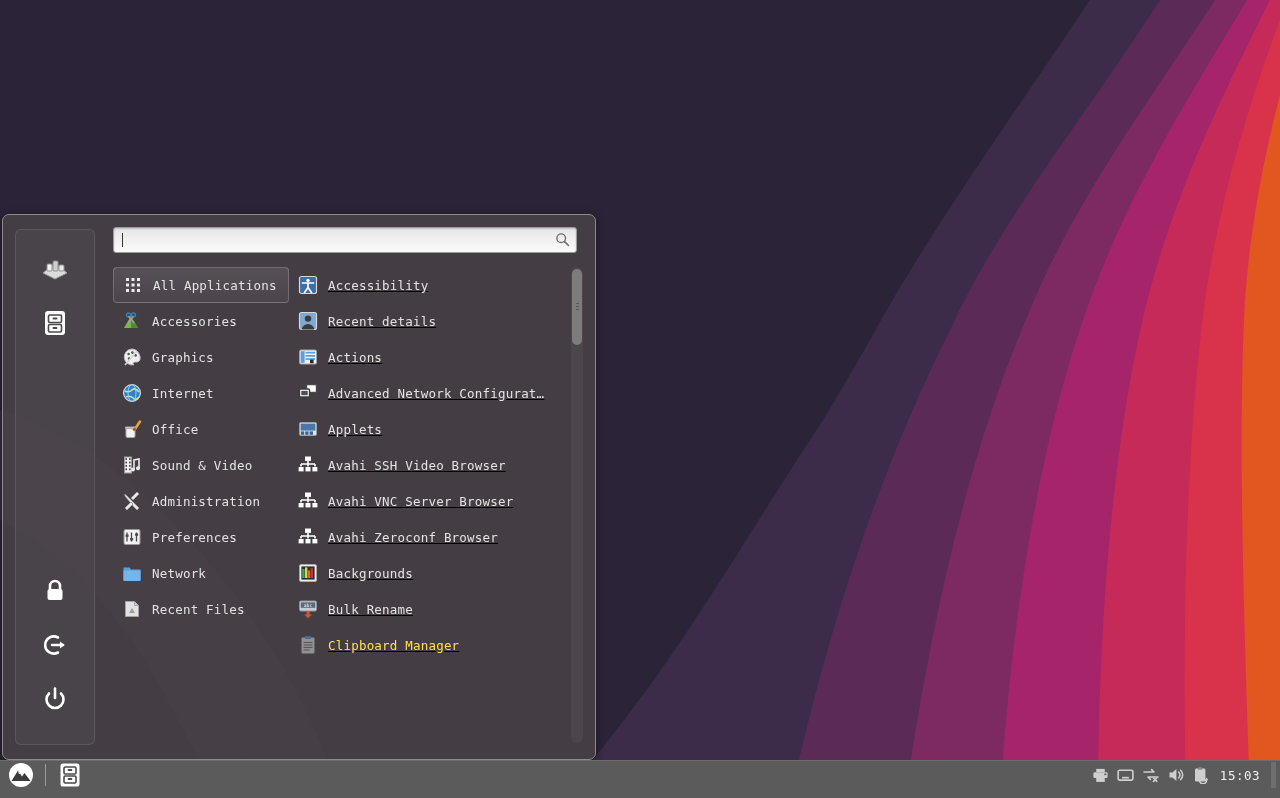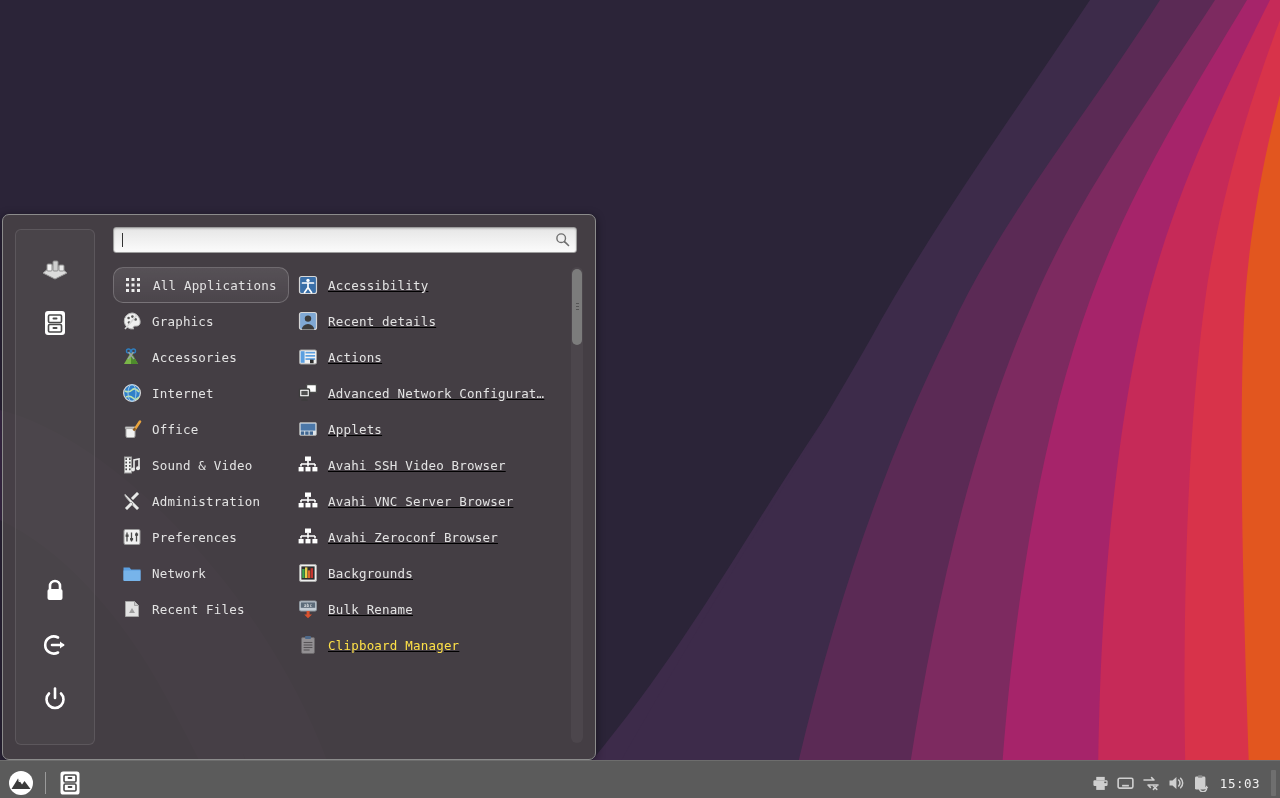--- a/index.html
+++ b/index.html
@@ -8,21 +8,21 @@
     font-family:"DejaVu Sans Mono","Liberation Mono",monospace;
     background:#2b2338;
   }
 
   
   #wallpaper{position:absolute;inset:0;width:1280px;height:798px;}
 
   
   #taskbar{
     position:absolute;left:0;bottom:0;width:1280px;height:38px;
-    background:#5b5b5b;display:flex;align-items:flex-end;
+    background:#5b5b5b;display:flex;align-items:flex-start;
     box-shadow:inset 0 1px 0 #6d6d6d;
   }
   .tb-left{display:flex;align-items:center;padding-left:6px;gap:2px;}
   .tb-btn{width:30px;height:30px;display:flex;align-items:center;justify-content:center;border-radius:3px;}
   .tb-sep{width:1px;height:22px;background:#9a9a9a;margin:0 7px;}
   .tb-right{margin-left:auto;display:flex;align-items:center;padding-right:4px;gap:1px;}
   .tray-ico{width:24px;height:30px;display:flex;align-items:center;justify-content:center;}
   #clock{color:#f2f2f2;font-size:12.5px;letter-spacing:.5px;padding:0 6px;font-family:"DejaVu Sans Mono",monospace;}
   .tray-handle{width:5px;height:26px;background:#6f6f6f;border-radius:1px;margin-left:4px;}
 
@@ -59,21 +59,21 @@
   #search-text{font-size:12px;color:#222;font-family:"DejaVu Sans Mono",monospace;}
   #caret{display:inline-block;width:1px;height:14px;background:#333;}
   #search-icon{position:absolute;right:7px;top:5px;}
 
   #cols{display:flex;flex:1;min-height:0;}
   #cat-col{width:176px;padding-top:2px;}
   #app-col{flex:1;position:relative;padding-top:2px;overflow:hidden;text-decoration:underline;}
 
   .row{
     display:flex;align-items:center;height:36px;
-    padding-left:8px;border-radius:10px;cursor:default;
+    padding-left:8px;border-radius:4px;cursor:default;
   }
   .row .ico{width:22px;height:22px;margin-right:9px;display:flex;align-items:center;justify-content:center;flex:0 0 22px;}
   .row .lbl{
     font-size:12.5px;color:#e3e3e3;white-space:nowrap;
     font-family:"DejaVu Sans Mono","Liberation Mono",monospace;
     letter-spacing:.2px;
   }
   .row.selected{
     background:linear-gradient(rgba(255,255,255,.10),rgba(255,255,255,.04));
     border:1px solid rgba(255,255,255,.20);height:34px;
@@ -201,42 +201,42 @@
                   <rect x="11" y="11" width="3" height="3"></rect>
               </g>
             </svg>
           </span>
           <span class="lbl">All Applications</span>
         </div>
 
         <div class="row">
           <span class="ico">
             <svg width="20" height="20" viewBox="0 0 20 20">
+              <path d="M2 17 L9 5 L16 17 Z" fill="#7ab648"></path>
+              <path d="M9 5 L16 17 L9 17 Z" fill="#4e8c2c"></path>
+              <circle cx="6.5" cy="4" r="2" fill="none" stroke="#2f7fc1" stroke-width="1.4"></circle>
+              <circle cx="11.5" cy="4" r="2" fill="none" stroke="#2f7fc1" stroke-width="1.4"></circle>
+              <path d="M6.5 5 L12 12 M11.5 5 L6 12" stroke="#9aa0a6" stroke-width="1.3"></path>
+            </svg>
+          </span>
+          <span class="lbl">Accessories</span>
+        </div>
+
+        <div class="row">
+          <span class="ico">
+            <svg width="20" height="20" viewBox="0 0 20 20">
               <path d="M10 2 a8 8 0 1 0 2 15.8 c-1.6-.6-.9-2.3.3-2.6 1.4-.3 4.6.4 5.6-2.4 C19.2 8.4 15.3 2 10 2 Z" fill="#efefef" stroke="#b9b9b9"></path>
               <circle cx="6.6" cy="7" r="1.3" fill="#555"></circle>
               <circle cx="10.4" cy="5.6" r="1.3" fill="#555"></circle>
               <circle cx="13.6" cy="8.4" r="1.3" fill="#555"></circle>
               <circle cx="7" cy="11.6" r="1.3" fill="#555"></circle>
               <path d="M3 18 L15 4" stroke="#d6d6d6" stroke-width="1.6"></path>
             </svg>
           </span>
           <span class="lbl">Graphics</span>
-        </div>
-
-        <div class="row">
-          <span class="ico">
-            <svg width="20" height="20" viewBox="0 0 20 20">
-              <path d="M2 17 L9 5 L16 17 Z" fill="#7ab648"></path>
-              <path d="M9 5 L16 17 L9 17 Z" fill="#4e8c2c"></path>
-              <circle cx="6.5" cy="4" r="2" fill="none" stroke="#2f7fc1" stroke-width="1.4"></circle>
-              <circle cx="11.5" cy="4" r="2" fill="none" stroke="#2f7fc1" stroke-width="1.4"></circle>
-              <path d="M6.5 5 L12 12 M11.5 5 L6 12" stroke="#9aa0a6" stroke-width="1.3"></path>
-            </svg>
-          </span>
-          <span class="lbl">Accessories</span>
         </div>
 
         <div class="row">
           <span class="ico">
             <svg width="20" height="20" viewBox="0 0 20 20">
               <circle cx="10" cy="10" r="8.4" fill="#2f80c9" stroke="#d8d8d8" stroke-width="1.2"></circle>
               <path d="M3 8 q4 2 7-1 t7 2 M4 14 q4-2 7 1 t6-1" stroke="#bfe3a8" fill="none" stroke-width="1.6"></path>
               <ellipse cx="10" cy="10" rx="4" ry="8.4" fill="none" stroke="#9ecbee" stroke-width="1"></ellipse>
             </svg>
           </span>

